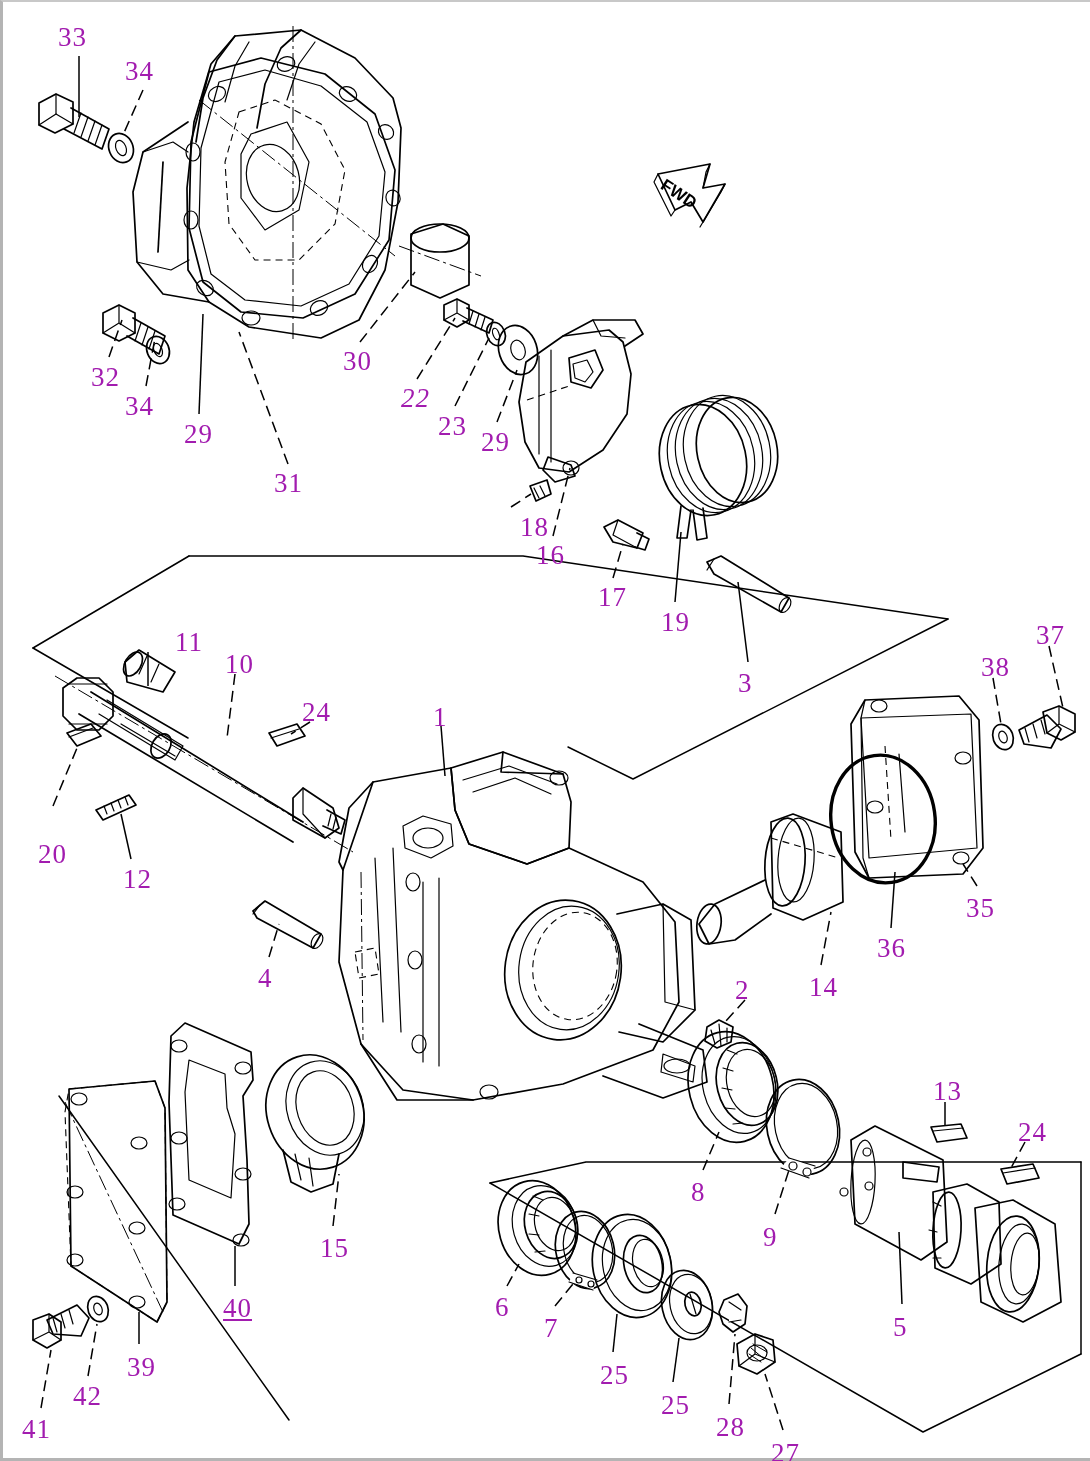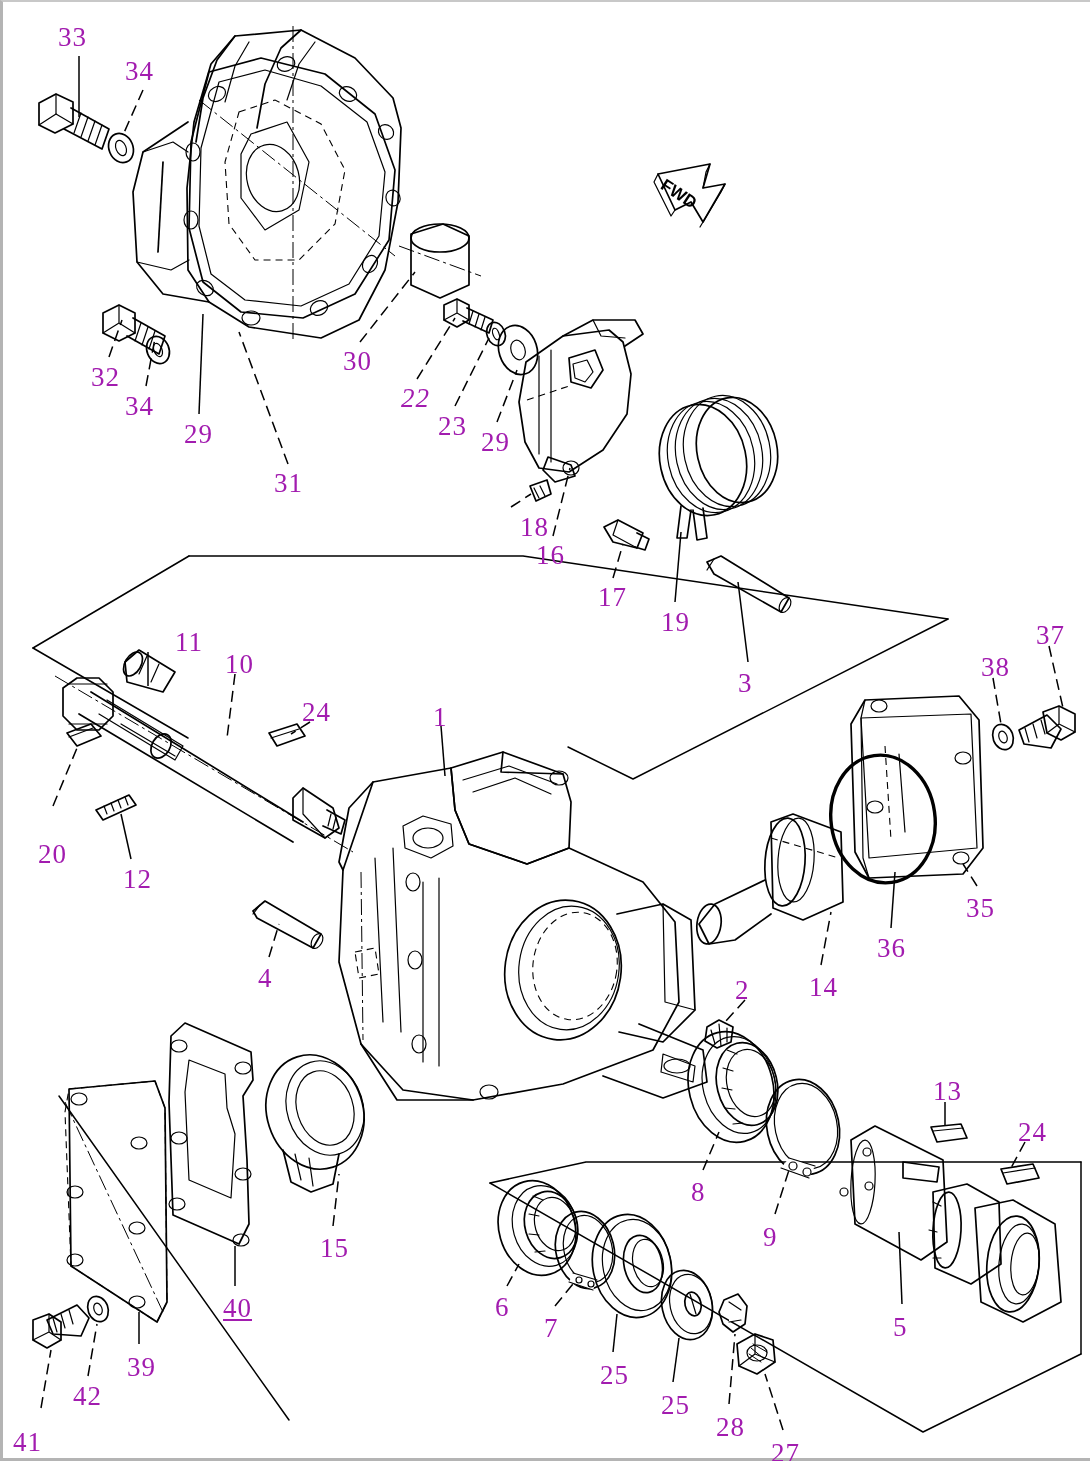--- a/index.html
+++ b/index.html
@@ -523,21 +523,21 @@
 <div class="callout" style="left:732px;top:975px;">2</div>
 <div class="callout" style="left:688px;top:1177px;">8</div>
 <div class="callout" style="left:760px;top:1222px;">9</div>
 <div class="callout" style="left:930px;top:1076px;">13</div>
 <div class="callout" style="left:1015px;top:1117px;">24</div>
 <div class="callout" style="left:890px;top:1312px;">5</div>
 <div class="callout" style="left:317px;top:1233px;">15</div>
 <div class="callout" style="left:220px;top:1293px;text-decoration:underline;">40</div>
 <div class="callout" style="left:124px;top:1352px;">39</div>
 <div class="callout" style="left:70px;top:1381px;">42</div>
-<div class="callout" style="left:10px;top:1414px;margin-top:13px;">41</div>
+<div class="callout" style="left:19px;top:1414px;">41</div>
 <div class="callout" style="left:492px;top:1292px;">6</div>
 <div class="callout" style="left:541px;top:1313px;">7</div>
 <div class="callout" style="left:597px;top:1360px;">25</div>
 <div class="callout" style="left:658px;top:1390px;">25</div>
 <div class="callout" style="left:713px;top:1412px;">28</div>
 <div class="callout" style="left:768px;top:1438px;">27</div>
 
 </div>
 
 </body></html>

